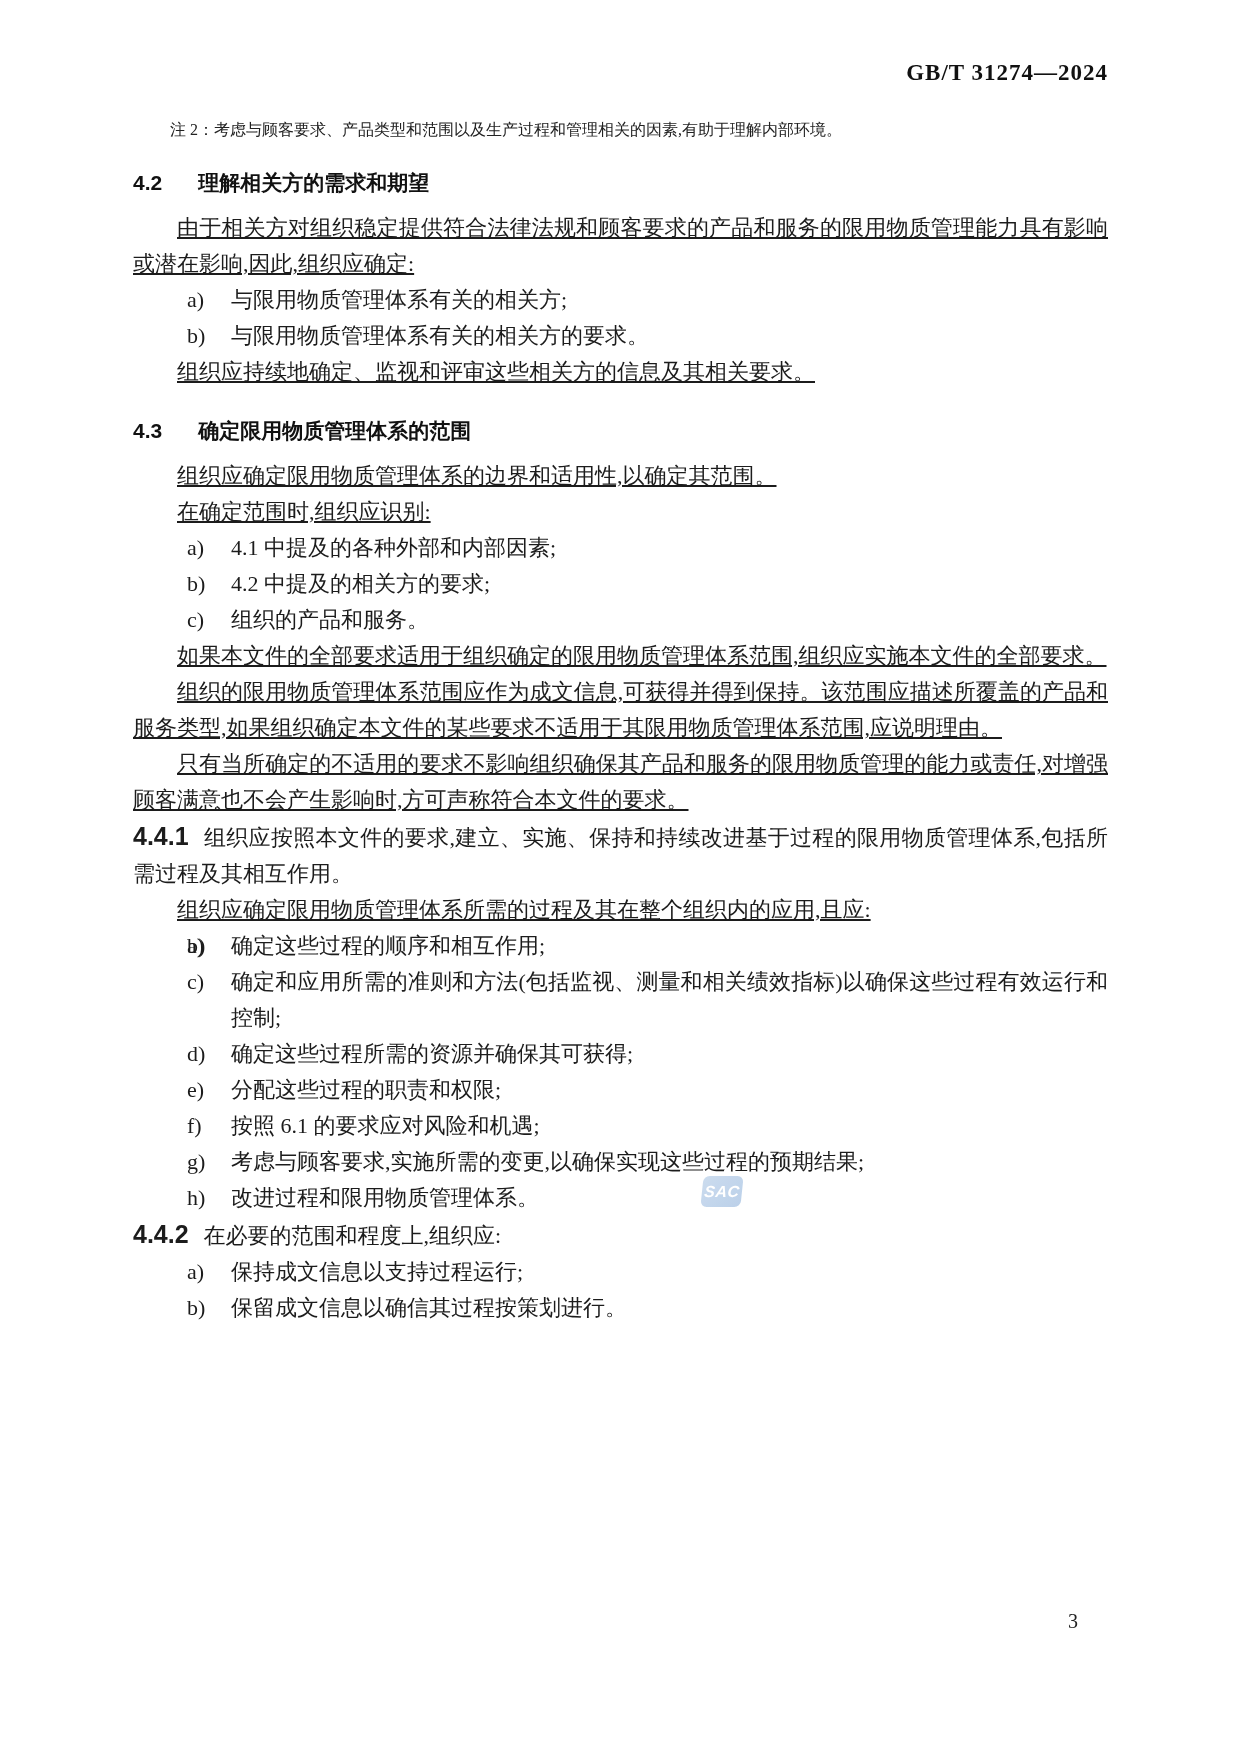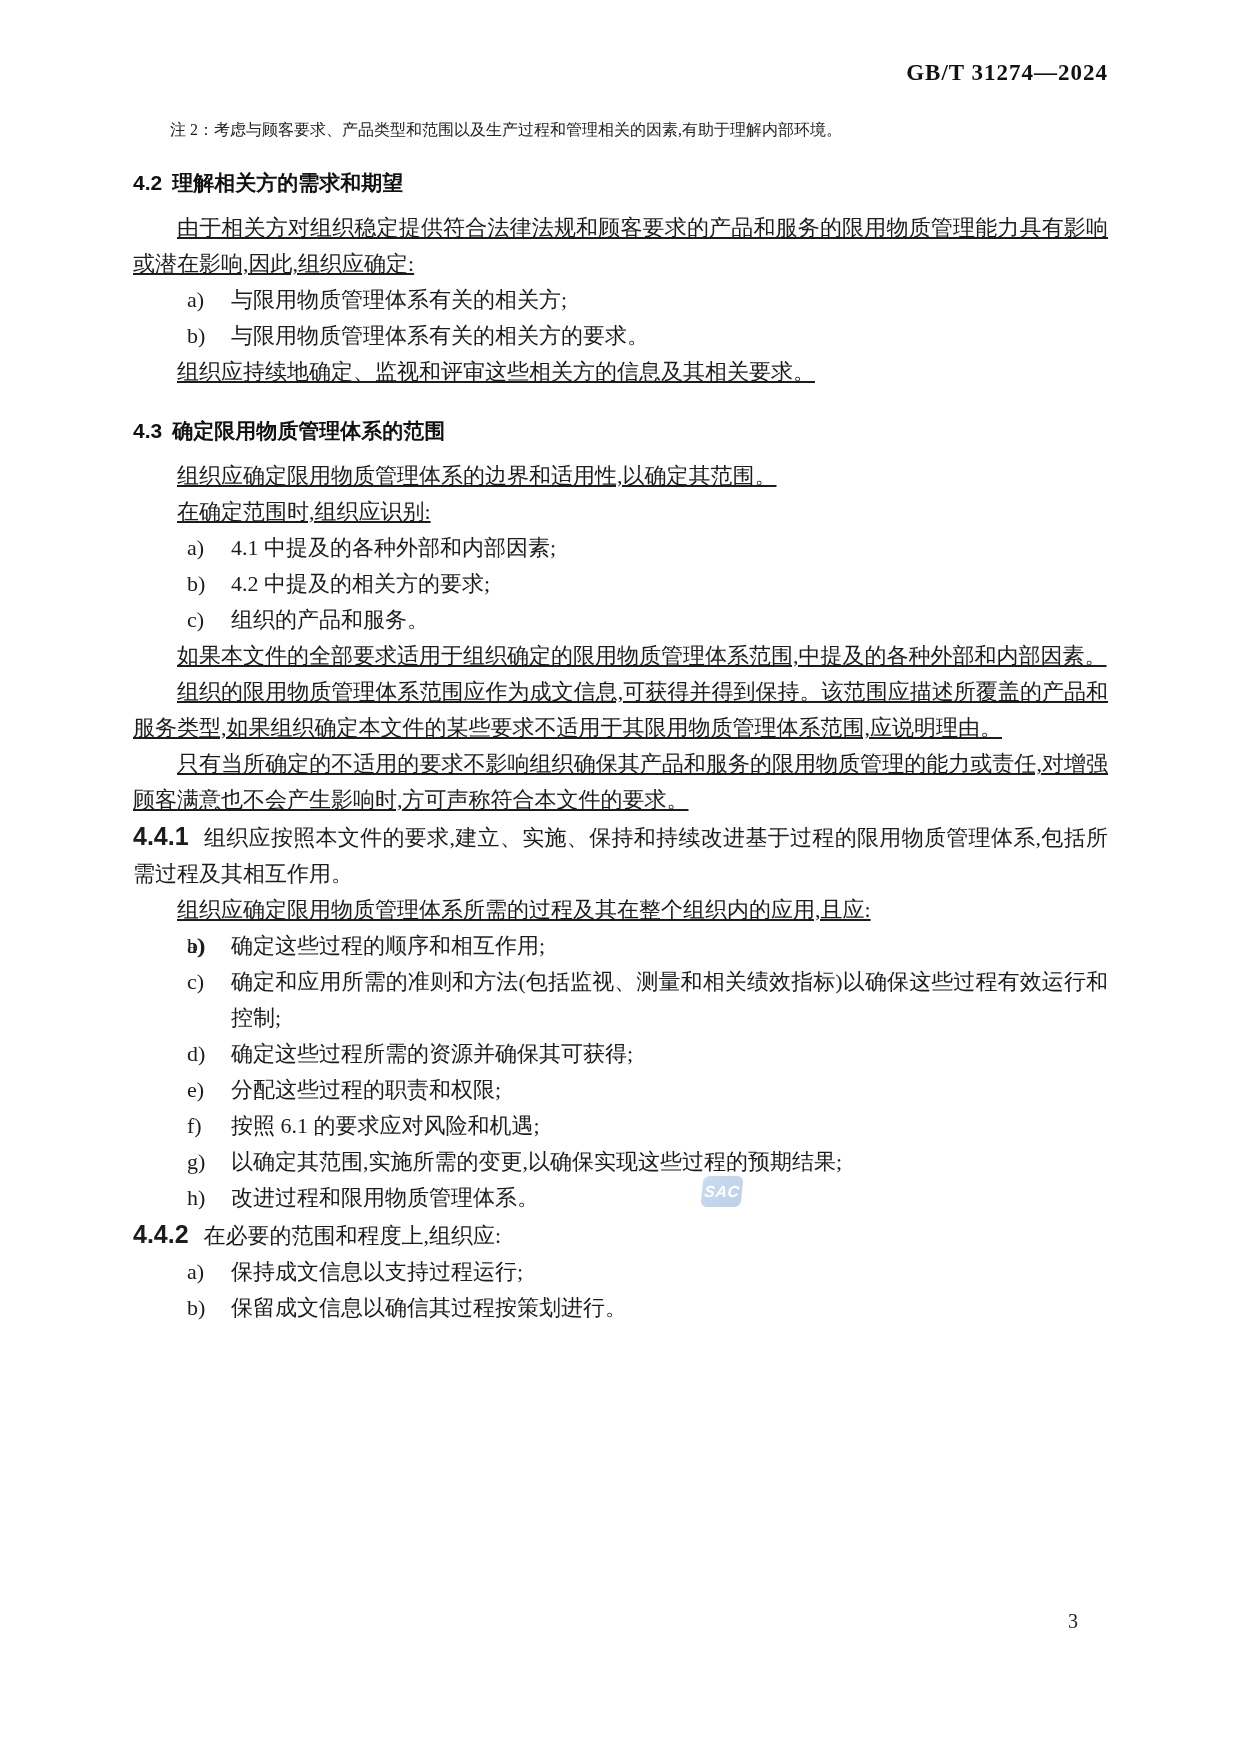--- a/index.html
+++ b/index.html
@@ -37,21 +37,21 @@
   h2.sec-heading {
     margin: 26px 0 12px 0;
     font-family: "Liberation Sans", "DejaVu Sans", sans-serif;
     font-size: 21px;
     font-weight: bold;
     color: #111;
     line-height: 30px;
   }
   h2.sec-heading .h-num {
     display: inline-block;
-    margin-right: 10px;
+    margin-right: 36px;
     font-weight: 600;
   }
   p.body {
     margin: 0;
     font-size: 22px;
     line-height: 36px;
     text-align: justify;
   }
   p.indent { text-indent: 2em; text-decoration: underline; }
   p.subnum-p { text-indent: 0; }
@@ -141,21 +141,21 @@
       </div>
       <div class="li">
         <span class="marker">b)</span>
         <span class="li-text">4.2 中提及的相关方的要求;</span>
       </div>
       <div class="li">
         <span class="marker">c)</span>
         <span class="li-text">组织的产品和服务。</span>
       </div>
     </div>
-    <p class="body indent">如果本文件的全部要求适用于组织确定的限用物质管理体系范围,中提及的各种外部和内部因素。</p>
+    <p class="body indent">如果本文件的全部要求适用于组织确定的限用物质管理体系范围,组织应实施本文件的全部要求。</p>
     <p class="body indent">组织的限用物质管理体系范围应作为成文信息,可获得并得到保持。该范围应描述所覆盖的产品和服务类型,如果组织确定本文件的某些要求不适用于其限用物质管理体系范围,应说明理由。</p>
     <p class="body indent">只有当所确定的不适用的要求不影响组织确保其产品和服务的限用物质管理的能力或责任,对增强顾客满意也不会产生影响时,方可声称符合本文件的要求。</p>
 
     <p class="body subnum-p">
       <span class="sub-num">4.4.1</span><span class="sub-text">组织应按照本文件的要求,建立、实施、保持和持续改进基于过程的限用物质管理体系,包括所需过程及其相互作用。</span>
     </p>
     <p class="body indent">组织应确定限用物质管理体系所需的过程及其在整个组织内的应用,且应:</p>
     <div class="clause-list">
       <div class="li">
         <span class="marker">a)</span>
@@ -175,21 +175,21 @@
       <div class="li">
         <span class="marker">e)</span>
         <span class="li-text">分配这些过程的职责和权限;</span>
       </div>
       <div class="li">
         <span class="marker">f)</span>
         <span class="li-text">按照 6.1 的要求应对风险和机遇;</span>
       </div>
       <div class="li">
         <span class="marker">g)</span>
-        <span class="li-text">以确定其范围,实施所需的变更,以确保实现这些过程的预期结果;</span>
+        <span class="li-text">考虑与顾客要求,实施所需的变更,以确保实现这些过程的预期结果;</span>
       </div>
       <div class="li">
         <span class="marker">h)</span>
         <span class="li-text">改进过程和限用物质管理体系。</span>
       </div>
     </div>
     <p class="body subnum-p">
       <span class="sub-num">4.4.2</span><span class="sub-text">在必要的范围和程度上,组织应:</span>
     </p>
     <div class="clause-list">

